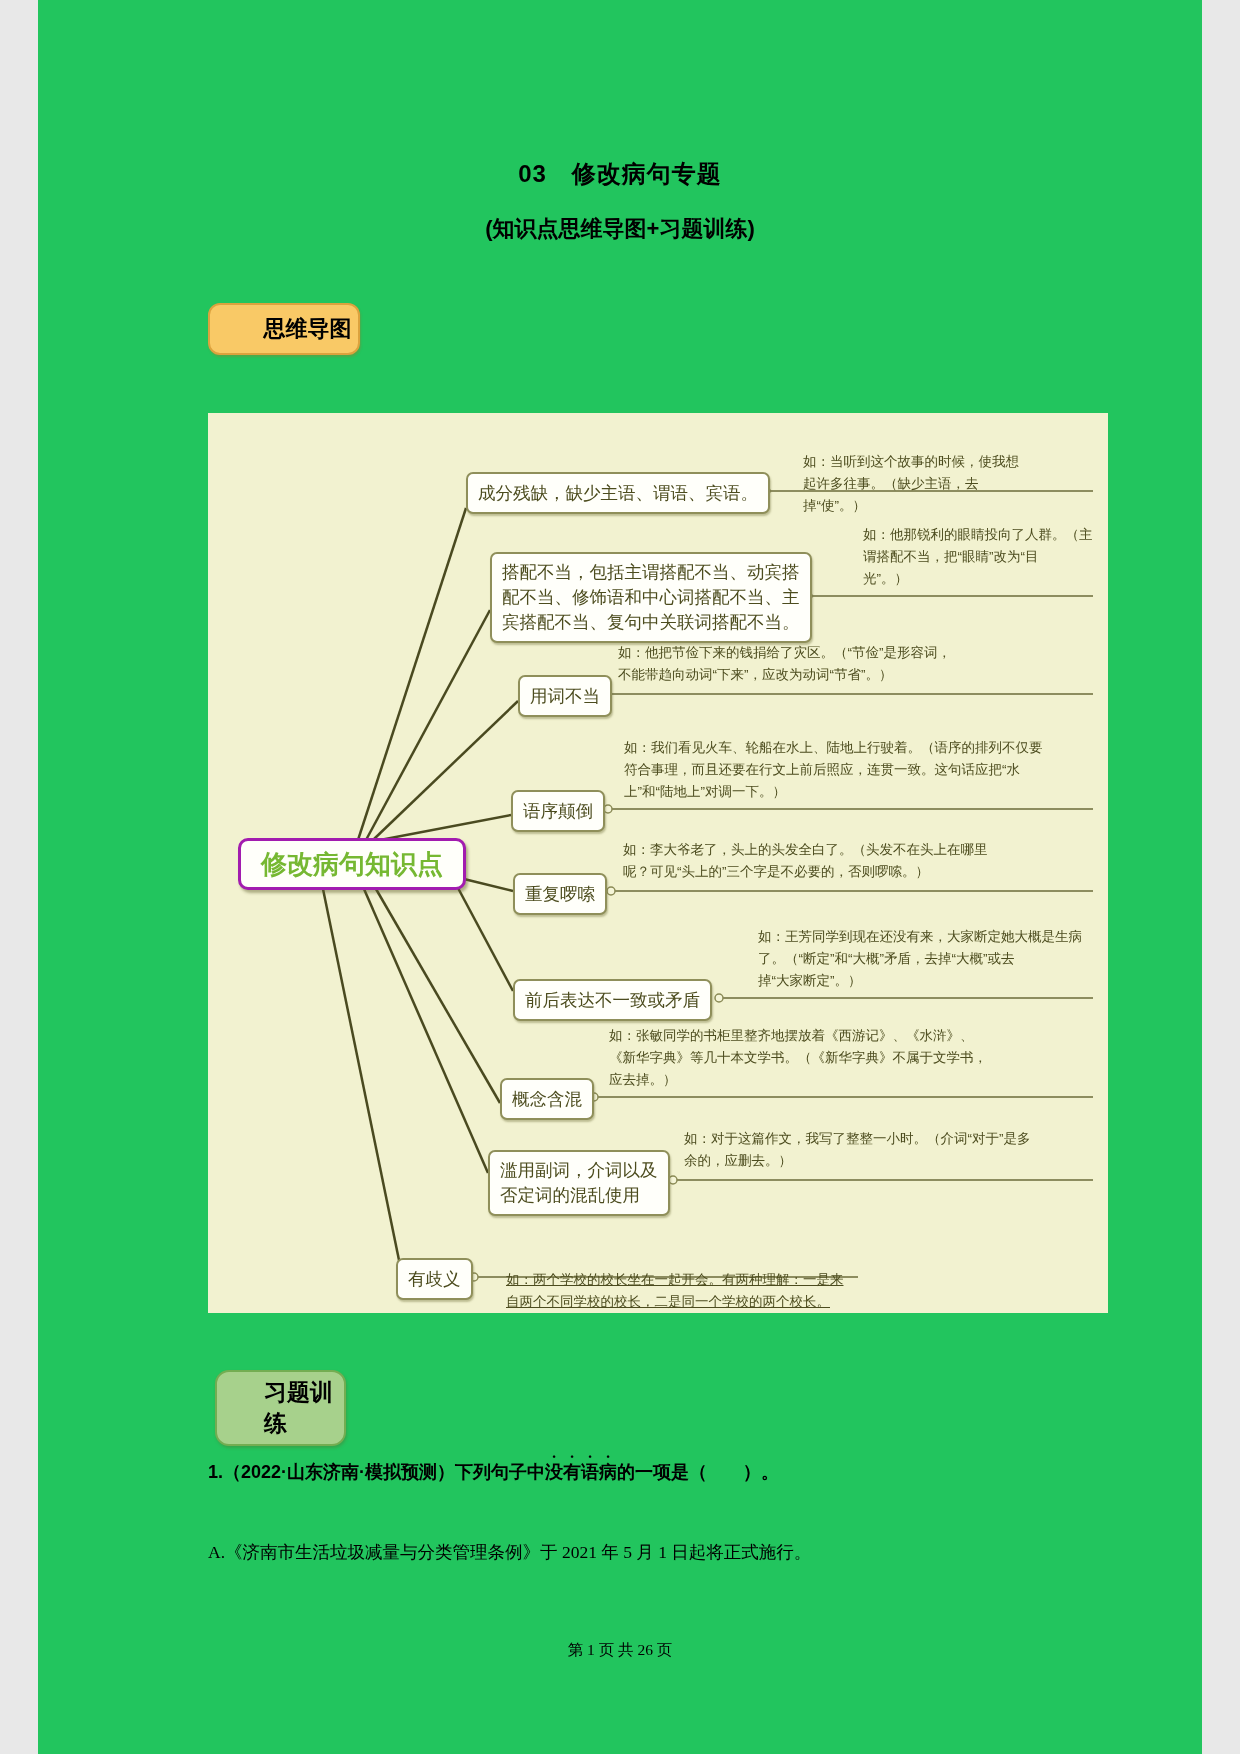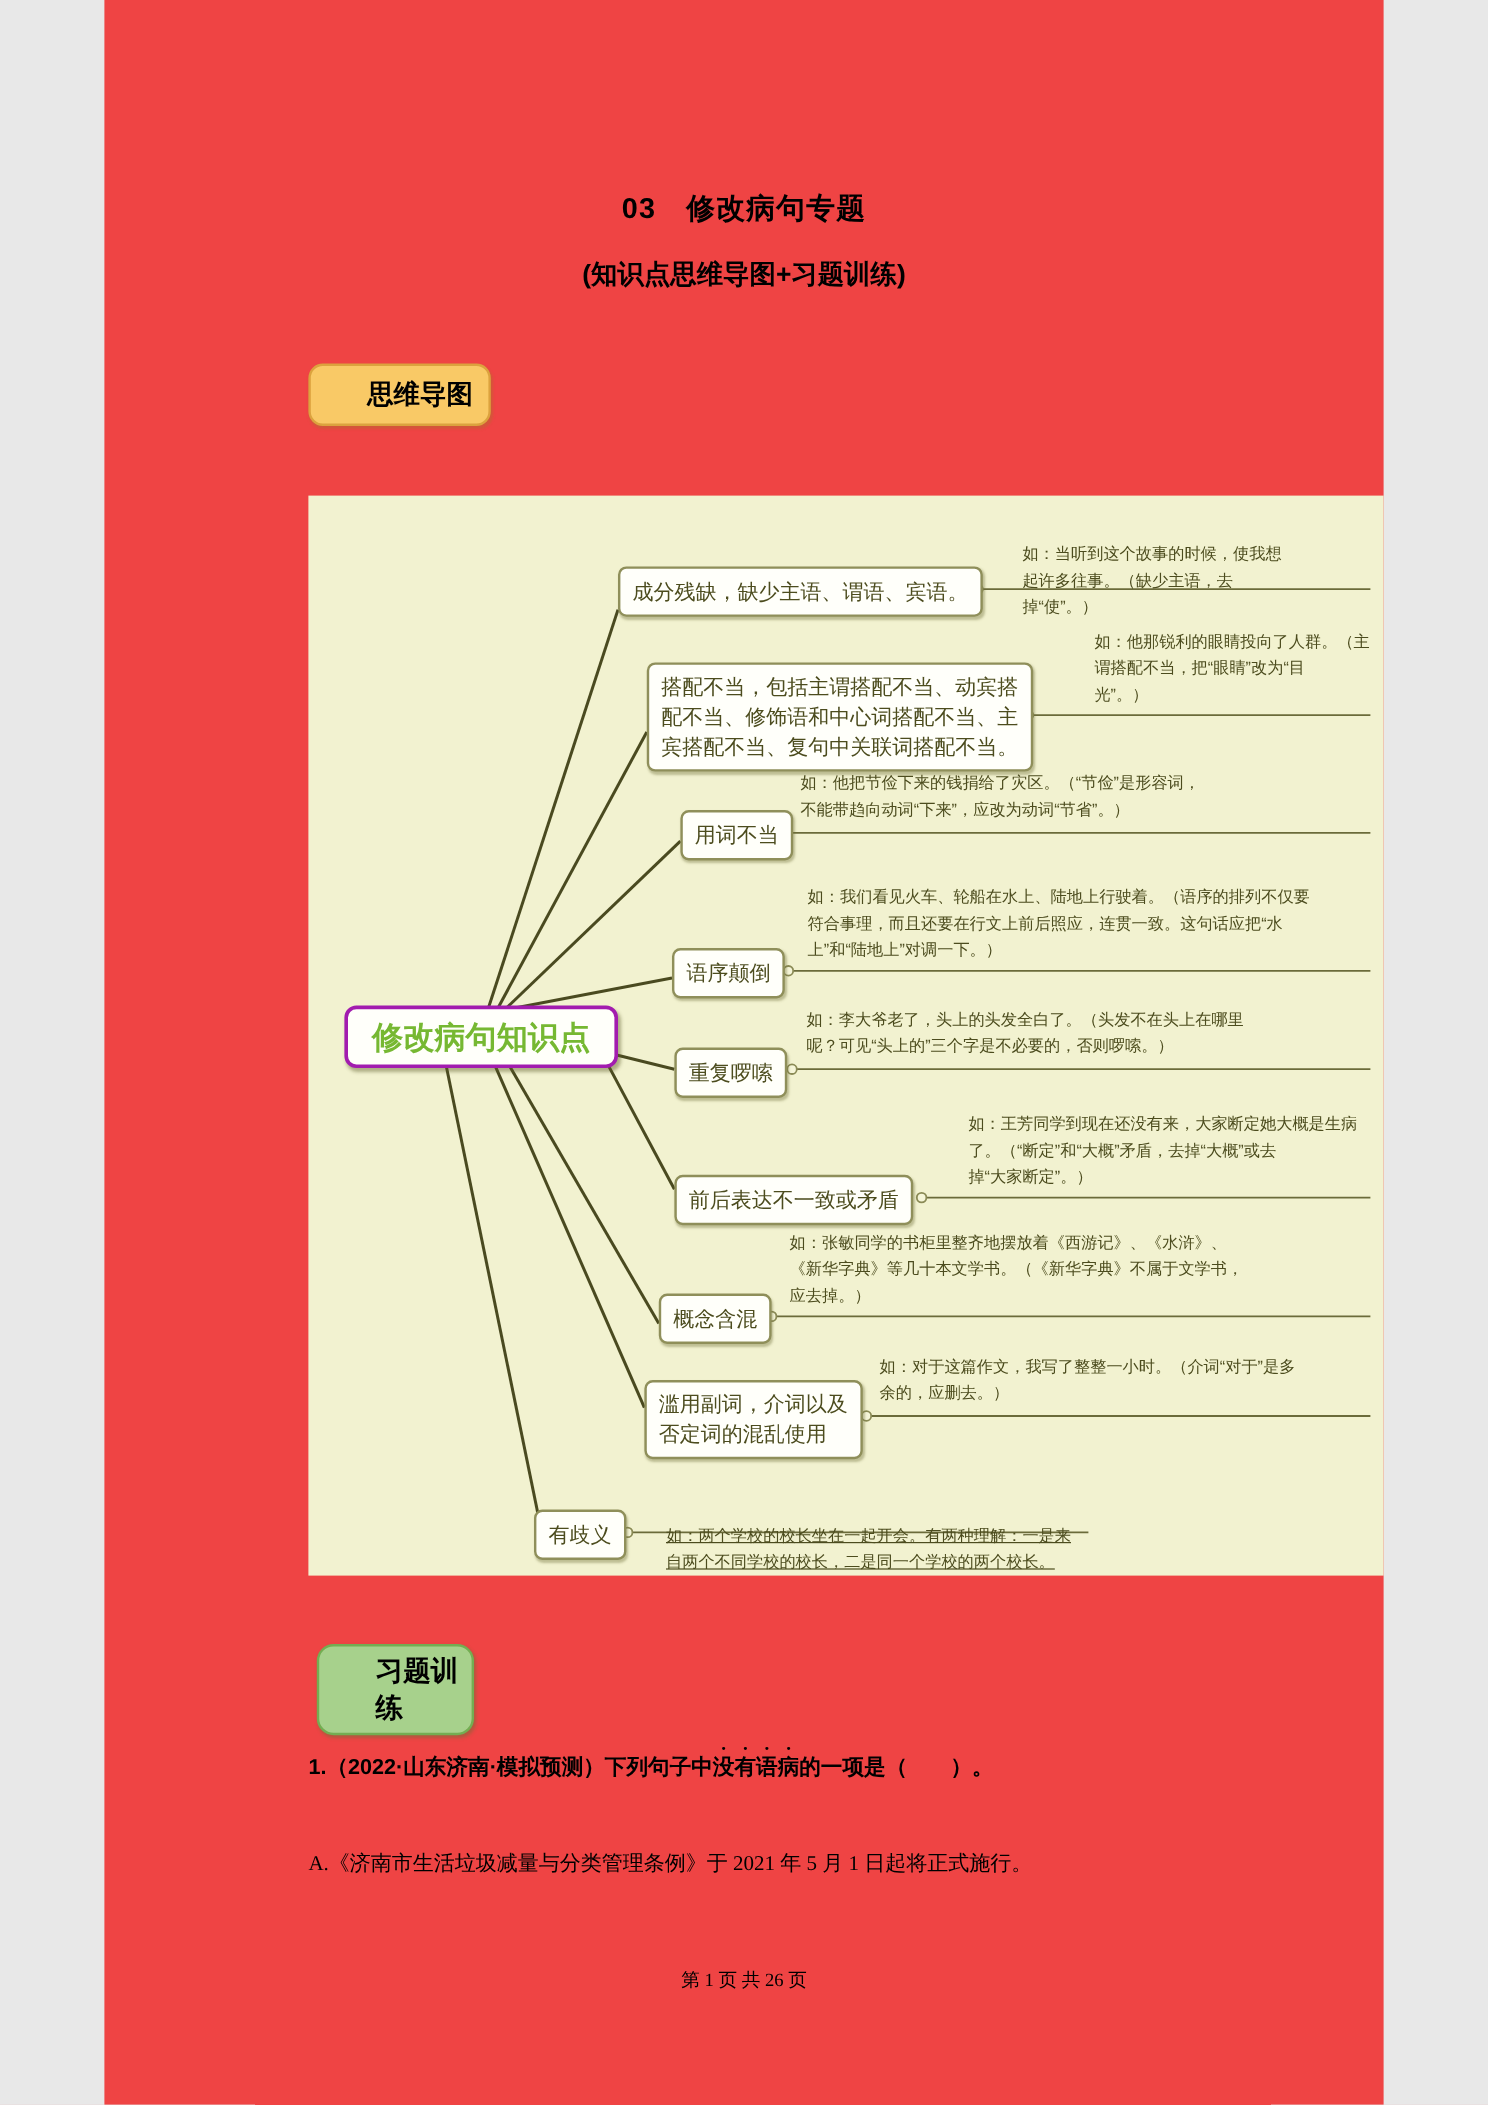--- a/index.html
+++ b/index.html
@@ -1,24 +1,24 @@
 <!DOCTYPE html>
 <html><head>
 <meta charset="utf-8">
 <style>
   html,body{margin:0;padding:0;background:#e8e8e8;}
   .page{
-    position:relative;width:1066px;height:1754px;margin:0 auto;background:#ef4444;
+    position:relative;width:1164px;height:1754px;margin:0 auto;background:#22c55e;
     font-family:"Liberation Sans","DejaVu Sans",sans-serif;color:#000;overflow:hidden;
   }
   .title{position:absolute;top:158px;left:0;width:100%;text-align:center;
     font-size:24px;font-weight:bold;letter-spacing:1px;}
   .subtitle{position:absolute;top:214px;left:0;width:100%;text-align:center;
     font-size:22px;font-weight:bold;}
-  .badge{position:absolute;display:flex;align-items:center;justify-content:flex-start;
+  .badge{position:absolute;display:flex;align-items:center;justify-content:center;
     font-weight:bold;box-sizing:border-box;padding-left:47px;}
   .badge-mindmap{left:170px;top:303px;width:152px;height:52px;background:#f9c966;
     border:2px solid #dca23e;border-radius:12px;font-size:22px;
     box-shadow:1px 2px 2px rgba(160,120,40,.35);}
   .badge-exercise{left:177px;top:1370px;width:131px;height:76px;background:#a7d18c;
     border:2px solid #74ad52;border-radius:14px;font-size:23px;
     box-shadow:1px 2px 3px rgba(80,120,50,.4);}
   
   .mindmap{position:absolute;left:170px;top:413px;width:900px;height:900px;
     background:#f2f2d0;}

